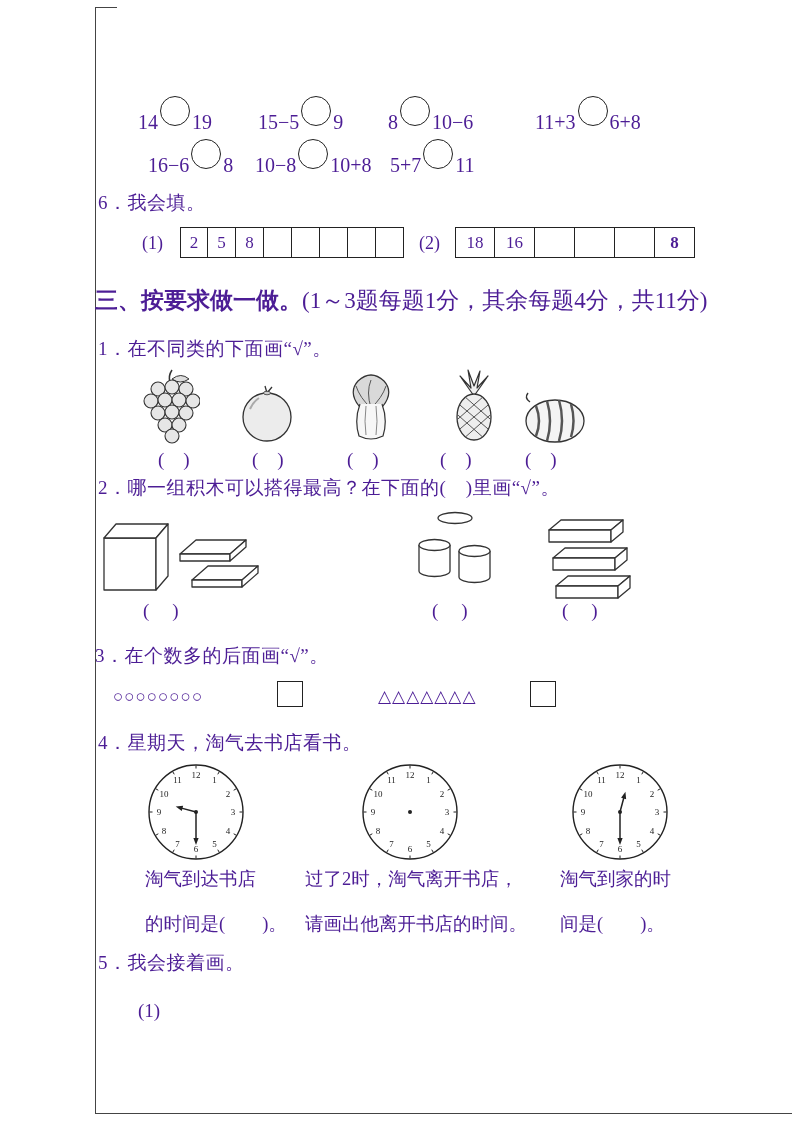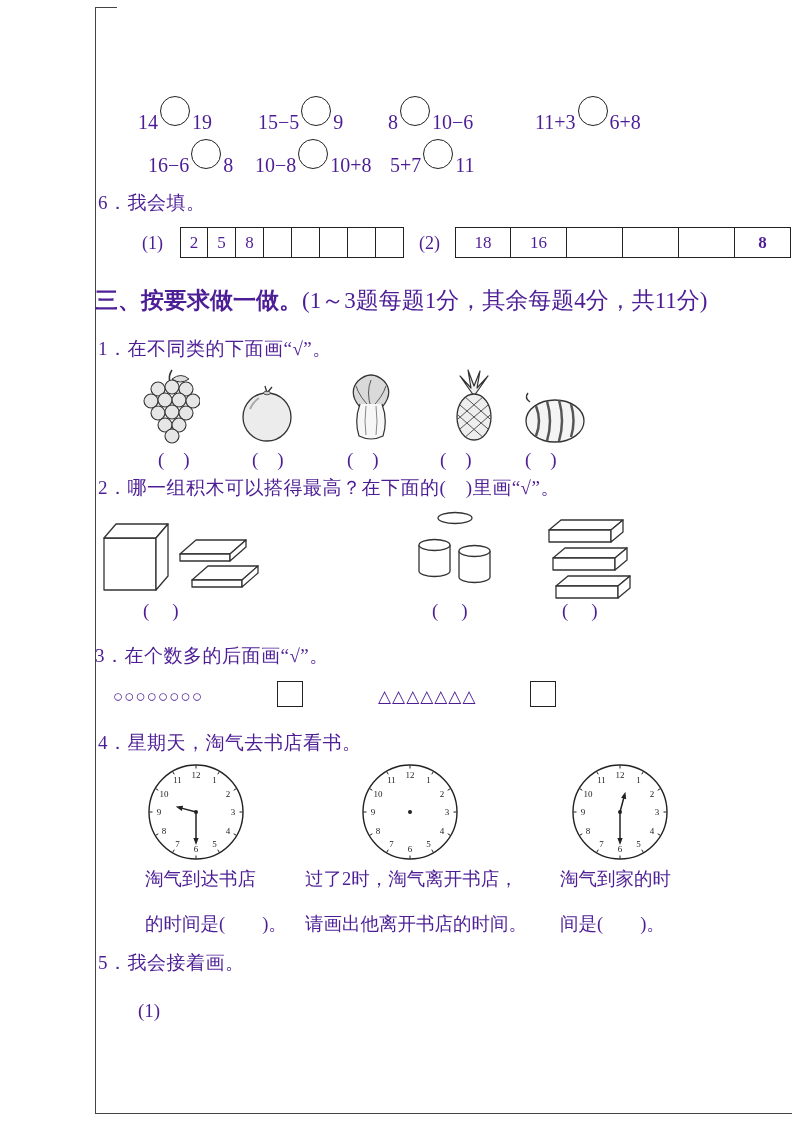--- a/index.html
+++ b/index.html
@@ -31,21 +31,21 @@
   
   #q6-label { left:98px; top:190px; }
   #q6-part0-label { left:142px; top:233px; font-size:18px; }
   #q6-part1-label { left:419px; top:233px; font-size:18px; }
   .q6-cells { position:absolute; display:flex; }
   #q6-cells-0 { left:180px; top:227px; }
   #q6-cells-1 { left:455px; top:227px; }
   .q6-cells .cell { height:31px; border:1px solid #222; border-left:none; display:flex; align-items:center; justify-content:center; font-size:17px; }
   .q6-cells .cell:first-child { border-left:1px solid #222; }
   #q6-cells-0 .cell { width:28px; }
-  #q6-cells-1 .cell { width:56px; }
+  #q6-cells-1 .cell { width:40px; }
   .cell.boldcell { font-weight:bold; }
 
   
   #sec3 { left:95px; top:285px; font-size:23px; white-space:nowrap; }
   #sec3 .t { font-weight:bold; }
 
   #q1-text { left:98px; top:336px; }
   .fruit { position:absolute; }
   #fruit-grapes { left:142px; top:368px; }
   #fruit-orange { left:238px; top:380px; }

